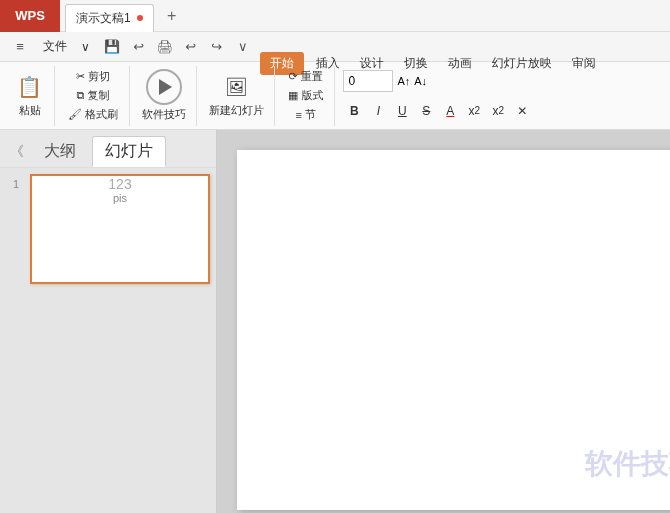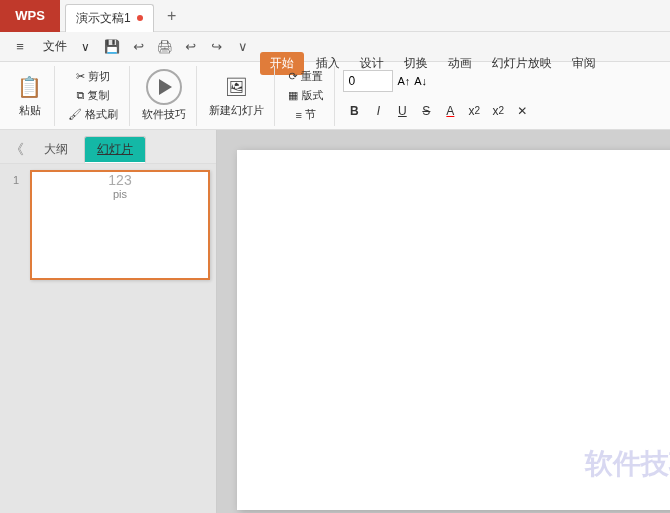--- a/index.html
+++ b/index.html
@@ -234,31 +234,30 @@
       background: #e8e8e8;
     }
     .collapse-btn {
       font-size: 14px;
       color: #888;
       cursor: pointer;
       padding: 0 4px;
     }
     .sidebar-tab {
       padding: 4px 12px;
-      font-size: 12px;
+      font-size: 16px;
       cursor: pointer;
       color: #555;
       border-radius: 3px 3px 0 0;
     }
     .sidebar-tab.active {
-      background: #14b8a6;
+      background: #ffffff;
       color: #333;
       border: 1px solid #ccc;
       border-bottom: 1px solid white;
-      text-decoration: underline;
     }
     .slide-number {
       color: #888;
       font-size: 11px;
       padding: 4px 4px;
       width: 20px;
       text-align: center;
     }
     .slide-panel {
       flex: 1;

